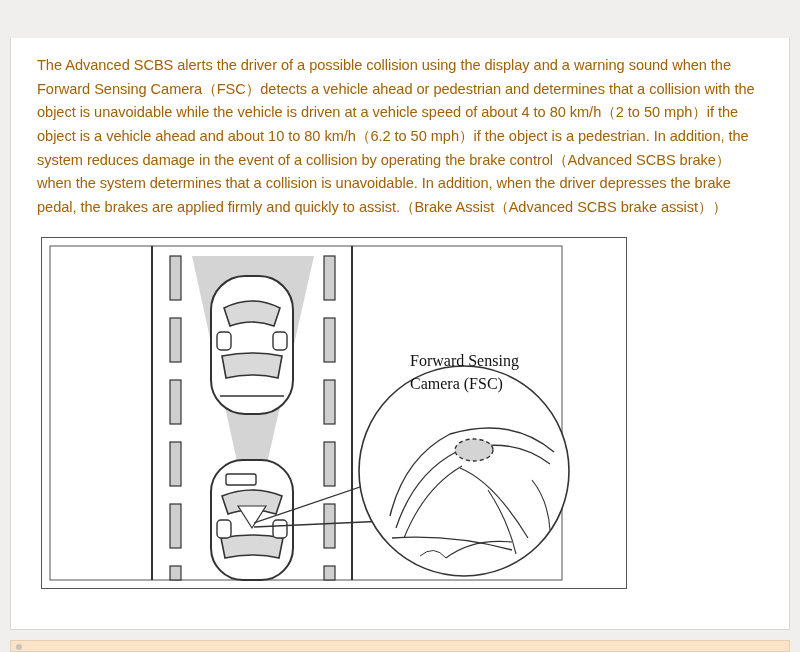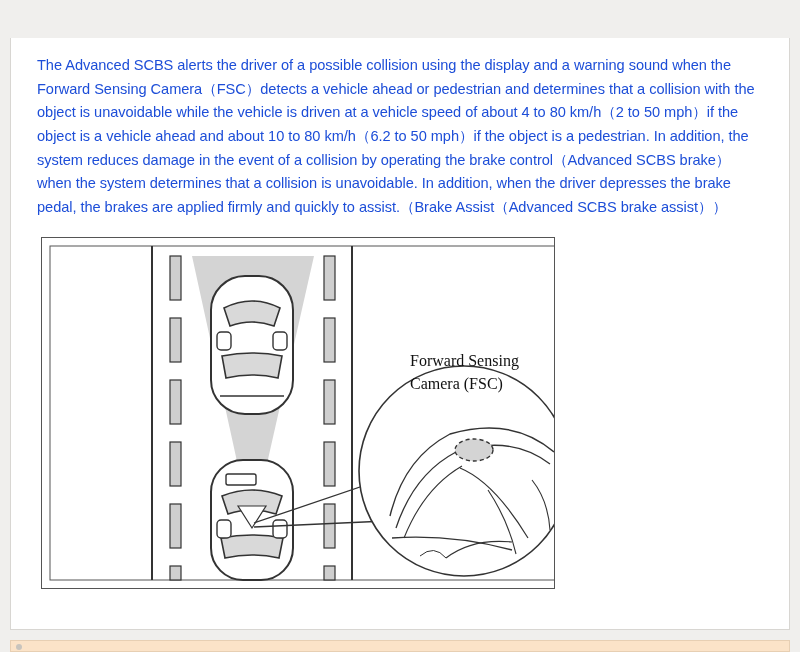--- a/index.html
+++ b/index.html
@@ -51,28 +51,28 @@
     height: 592px;
     background: #ffffff;
     border: 1px solid #d8d6d2;
     border-top: none;
     overflow: hidden;
   }
   .body-text {
     padding: 16px 26px 0 26px;
     font-size: 14.6px;
     line-height: 1.62;
-    color: #1d4ed8;
+    color: #a16207;
     letter-spacing: -0.05px;
   }
 
   
   .figure {
     margin: 18px 0 0 30px;
-    width: 514px;
+    width: 586px;
     height: 352px;
     border: 1px solid #555;
     background: #ffffff;
     position: relative;
     overflow: hidden;
   }
   .figure svg { display: block; }
 
   
   .bottom-strip {

